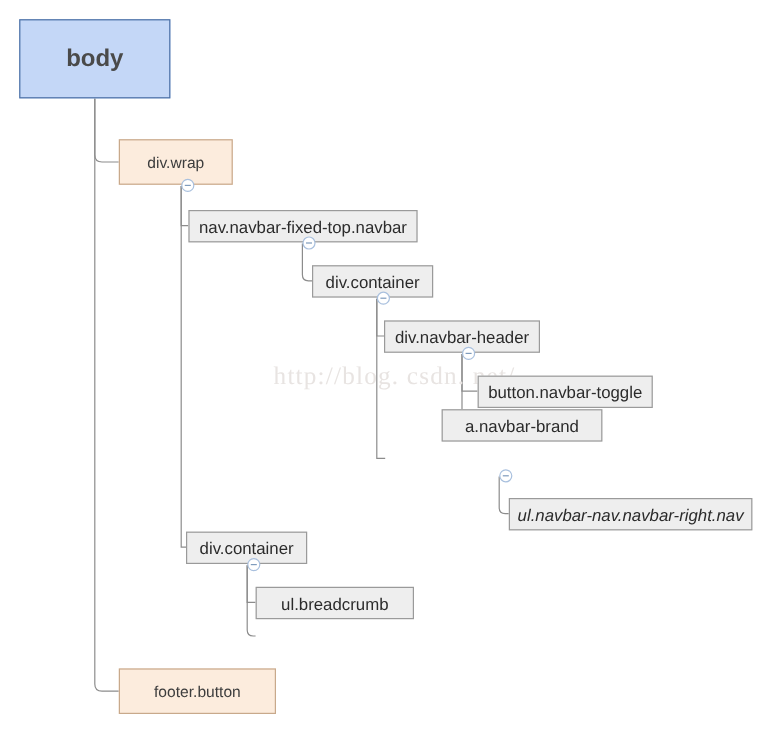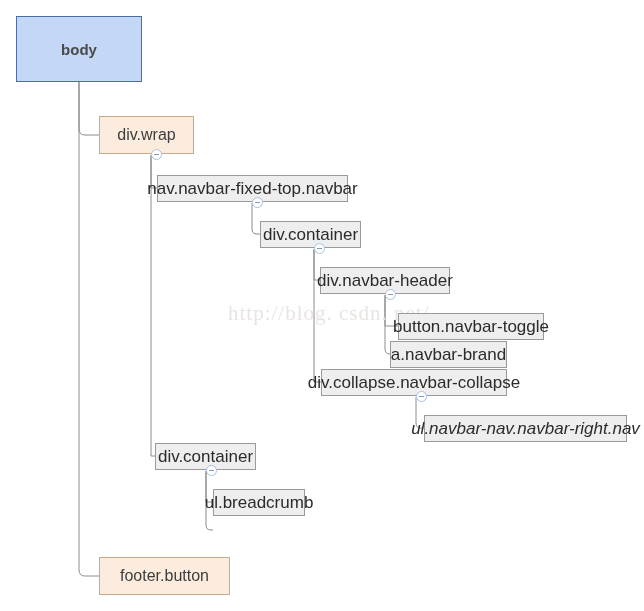--- a/index.html
+++ b/index.html
@@ -39,33 +39,33 @@
     align-items: center;
     justify-content: center;
     white-space: nowrap;
     line-height: 1;
   }
   .node-root {
     background: #c4d7f7;
     border: 1px solid #4a6fa5;
     color: #4a4a4a;
     font-weight: bold;
-    font-size: 15px;
+    font-size: 20px;
   }
   .node-accent {
     background: #fcecdd;
     border: 1px solid #c8a98b;
     color: #3d3d3d;
-    font-size: 16px;
+    font-size: 13px;
   }
   .node-plain {
     background: #eeeeee;
     border: 1px solid #9a9a9a;
     color: #2b2b2b;
-    font-size: 17px;
+    font-size: 14px;
   }
   .toggle {
     position: absolute;
     width: 11px;
     height: 11px;
     box-sizing: border-box;
     border: 1px solid #a9c0de;
     border-radius: 50%;
     background: #ffffff;
   }
@@ -100,25 +100,24 @@
     </svg>
 
   <div class="watermark" style="left:228px; top:301px;">http://blog. csdn. net/</div>
 
 <div class="node node-root" style="left: 16px; top: 16px; width: 126px; height: 66px;">body</div>
     <div class="node node-accent" style="left: 99px; top: 116px; width: 95px; height: 38px;">div.wrap</div>
     <div class="node node-plain" style="left: 157px; top: 175px; width: 191px; height: 27px;">nav.navbar-fixed-top.navbar</div>
     <div class="node node-plain" style="left: 260px; top: 221px; width: 101px; height: 27px;">div.container</div>
     <div class="node node-plain" style="left: 320px; top: 267px; width: 130px; height: 27px;">div.navbar-header</div>
     <div class="node node-plain" style="left: 398px; top: 313px; width: 146px; height: 27px;">button.navbar-toggle</div>
-    <div class="node node-plain" style="left: 390px; top: 341px; width: 117px; height: 27px;">a.navbar-brand</div>
-    <div class="node node-plain" style="left: 321px; top: 369px; width: 186px; height: 27px;">div.collapse.navbar-collapse</div>
+    <div class="node node-plain" style="left: 368px; top: 341px; width: 134px; height: 27px;">a.navbar-brand</div>
     <div class="node node-plain" style="left: 424px; top: 415px; width: 203px; height: 27px; font-style: italic;">ul.navbar-nav.navbar-right.nav</div>
     <div class="node node-plain" style="left: 155px; top: 443px; width: 101px; height: 27px;">div.container</div>
-    <div class="node node-plain" style="left: 213px; top: 489px; width: 92px; height: 27px;">ul.breadcrumb</div>
+    <div class="node node-plain" style="left: 213px; top: 489px; width: 132px; height: 27px;">ul.breadcrumb</div>
     <div class="node node-accent" style="left: 99px; top: 557px; width: 131px; height: 38px;">footer.button</div>
     <div class="toggle" style="left: 151px; top: 149px;"></div>
     <div class="toggle" style="left: 252px; top: 197px;"></div>
     <div class="toggle" style="left: 314px; top: 243px;"></div>
     <div class="toggle" style="left: 385px; top: 289px;"></div>
     <div class="toggle" style="left: 416px; top: 391px;"></div>
     <div class="toggle" style="left: 206px; top: 465px;"></div>
   </div>
 
 </body></html>

